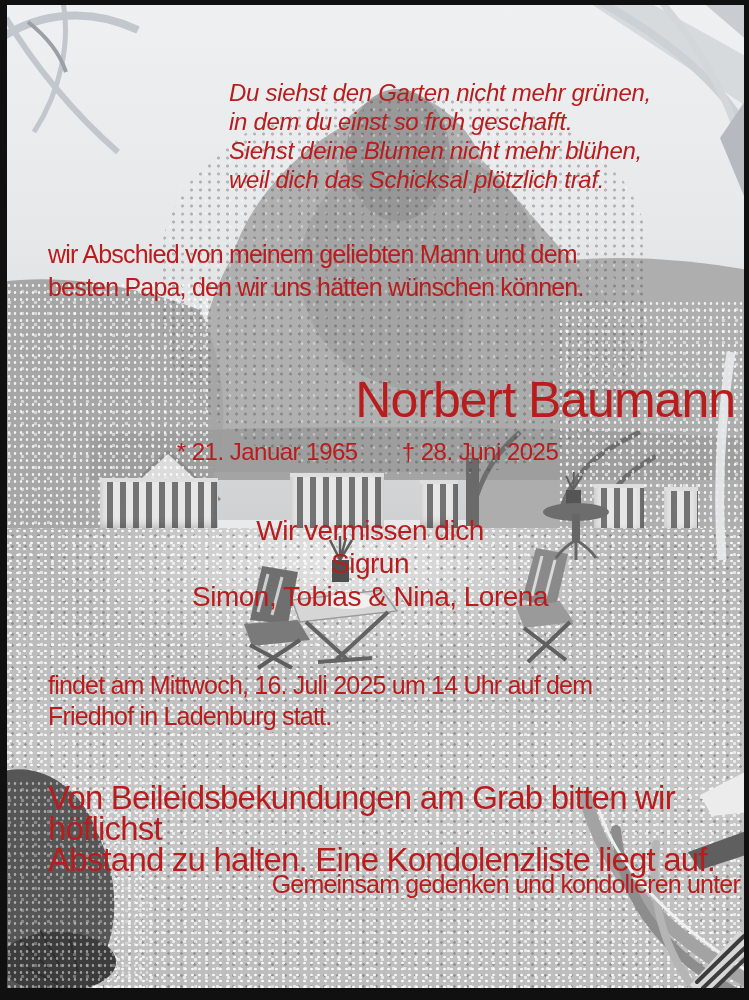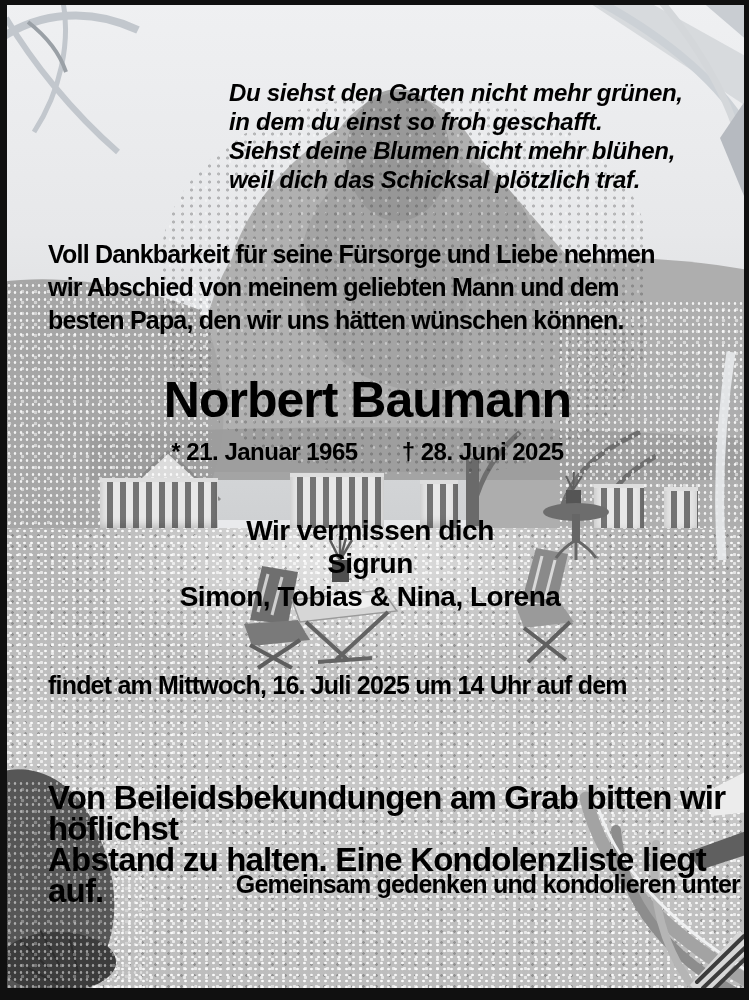--- a/index.html
+++ b/index.html
@@ -33,24 +33,24 @@
     background-position:0 0, 3px 4px, 6px 2px, 0 0, 0 0;}
 
   .fence-seg{position:absolute; background-color:#8a8a8a;
     background-image:repeating-linear-gradient(90deg,#e7e7e7 0 7px, rgba(92,92,92,.5) 7px 13px);
     border-top:4px solid #dedede; box-shadow:inset 0 -8px 8px rgba(40,40,40,.25);}
 
   .frame{position:absolute; left:0; top:0; right:0; bottom:0; z-index:30;
     border-style:solid; border-color:#101010; border-width:5px 5px 12px 7px;}
 
   
-  .txt{position:absolute; z-index:20; color:#000000; font-weight:700;}
+  .txt{position:absolute; z-index:20; color:#b91c1c; font-weight:400;}
   .poem{left:229px; top:78px; font-size:24px; line-height:29px; font-style:italic; letter-spacing:-0.3px;}
   .intro{left:48px; top:238px; font-size:25px; line-height:33px; letter-spacing:-0.8px;}
-  .name{left:0; top:372px; width:735px; text-align:center; font-size:50px; line-height:56px; letter-spacing:-1px;}
+  .name{left:0; top:372px; width:735px; text-align:right; font-size:50px; line-height:56px; letter-spacing:-1px;}
   .dates{left:0; top:437px; width:735px; display:flex; justify-content:center; gap:44px; font-size:24px; line-height:30px; letter-spacing:-0.5px;}
   .missing{left:0; top:514px; width:740px; text-align:center; font-size:28px; line-height:33px; letter-spacing:-0.5px;}
   .funeral{left:48px; top:670px; font-size:25px; line-height:31px; letter-spacing:-0.8px;}
   .condolence{left:48px; top:782px; font-size:33px; line-height:31px; letter-spacing:-0.8px;}
   .memorial{left:0; top:868px; width:740px; text-align:right; font-size:25px; line-height:32px; letter-spacing:-0.8px;}
 </style>
 </head>
 <body>
 
 <div class="page">
@@ -178,40 +178,40 @@
   <div class="layer dots-white" style="left:0; top:780px; width:150px; height:214px; opacity:.6; z-index:6;"></div>
 
   <div class="txt poem">
     <div>Du siehst den Garten nicht mehr grünen,</div>
     <div>in dem du einst so froh geschafft.</div>
     <div>Siehst deine Blumen nicht mehr blühen,</div>
     <div>weil dich das Schicksal plötzlich traf.</div>
   </div>
 
   <div class="txt intro">
-    <div>Voll Dankbarkeit für seine Fürsorge und Liebe nehmen</div>
     <div>wir Abschied von meinem geliebten Mann und dem</div>
     <div>besten Papa, den wir uns hätten wünschen können.</div>
   </div>
 
   <div class="txt name">Norbert Baumann</div>
 
   <div class="txt dates">
     <span>* 21. Januar 1965</span>
     <span>† 28. Juni 2025</span>
   </div>
 
   <div class="txt missing">
     <div>Wir vermissen dich</div>
     <div>Sigrun</div>
     <div>Simon, Tobias &amp; Nina, Lorena</div>
   </div>
 
   <div class="txt funeral">
     <div>findet am Mittwoch, 16. Juli 2025 um 14 Uhr auf dem</div>
+    <div>Friedhof in Ladenburg statt.</div>
   </div>
 
   <div class="txt condolence">
     <div>Von Beileidsbekundungen am Grab bitten wir höflichst</div>
     <div>Abstand zu halten. Eine Kondolenzliste liegt auf.</div>
   </div>
 
   <div class="txt memorial">
     <div>Gemeinsam gedenken und kondolieren unter</div>
   </div>

